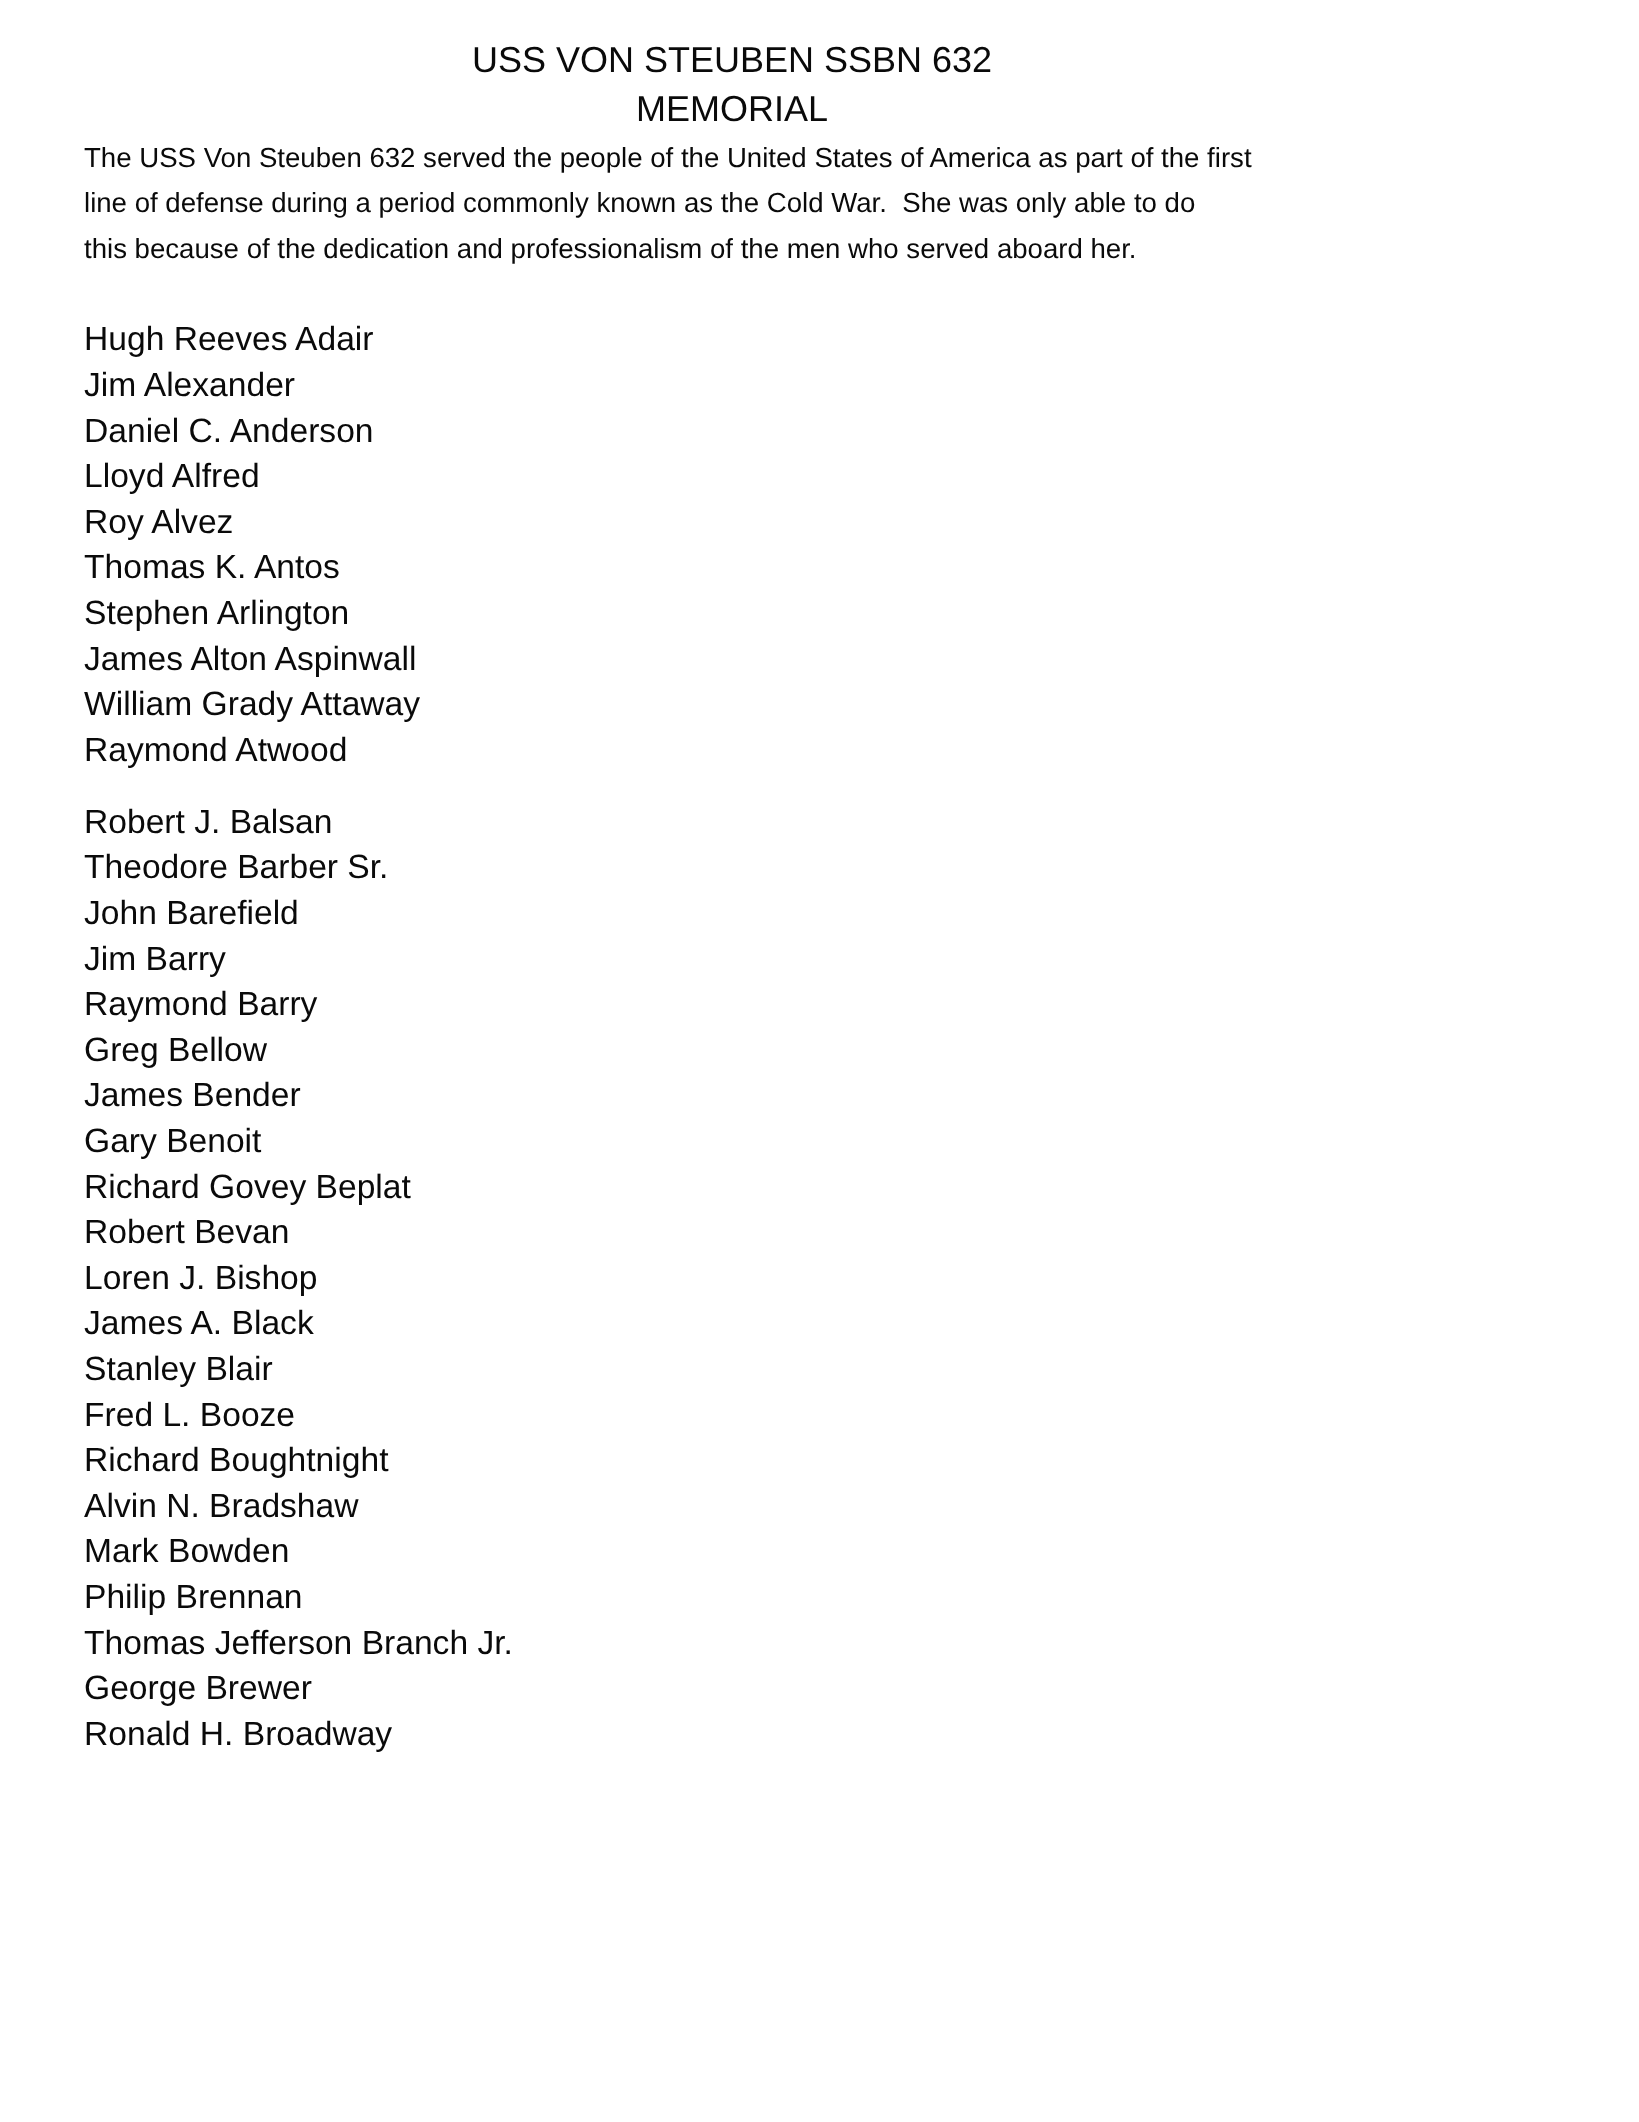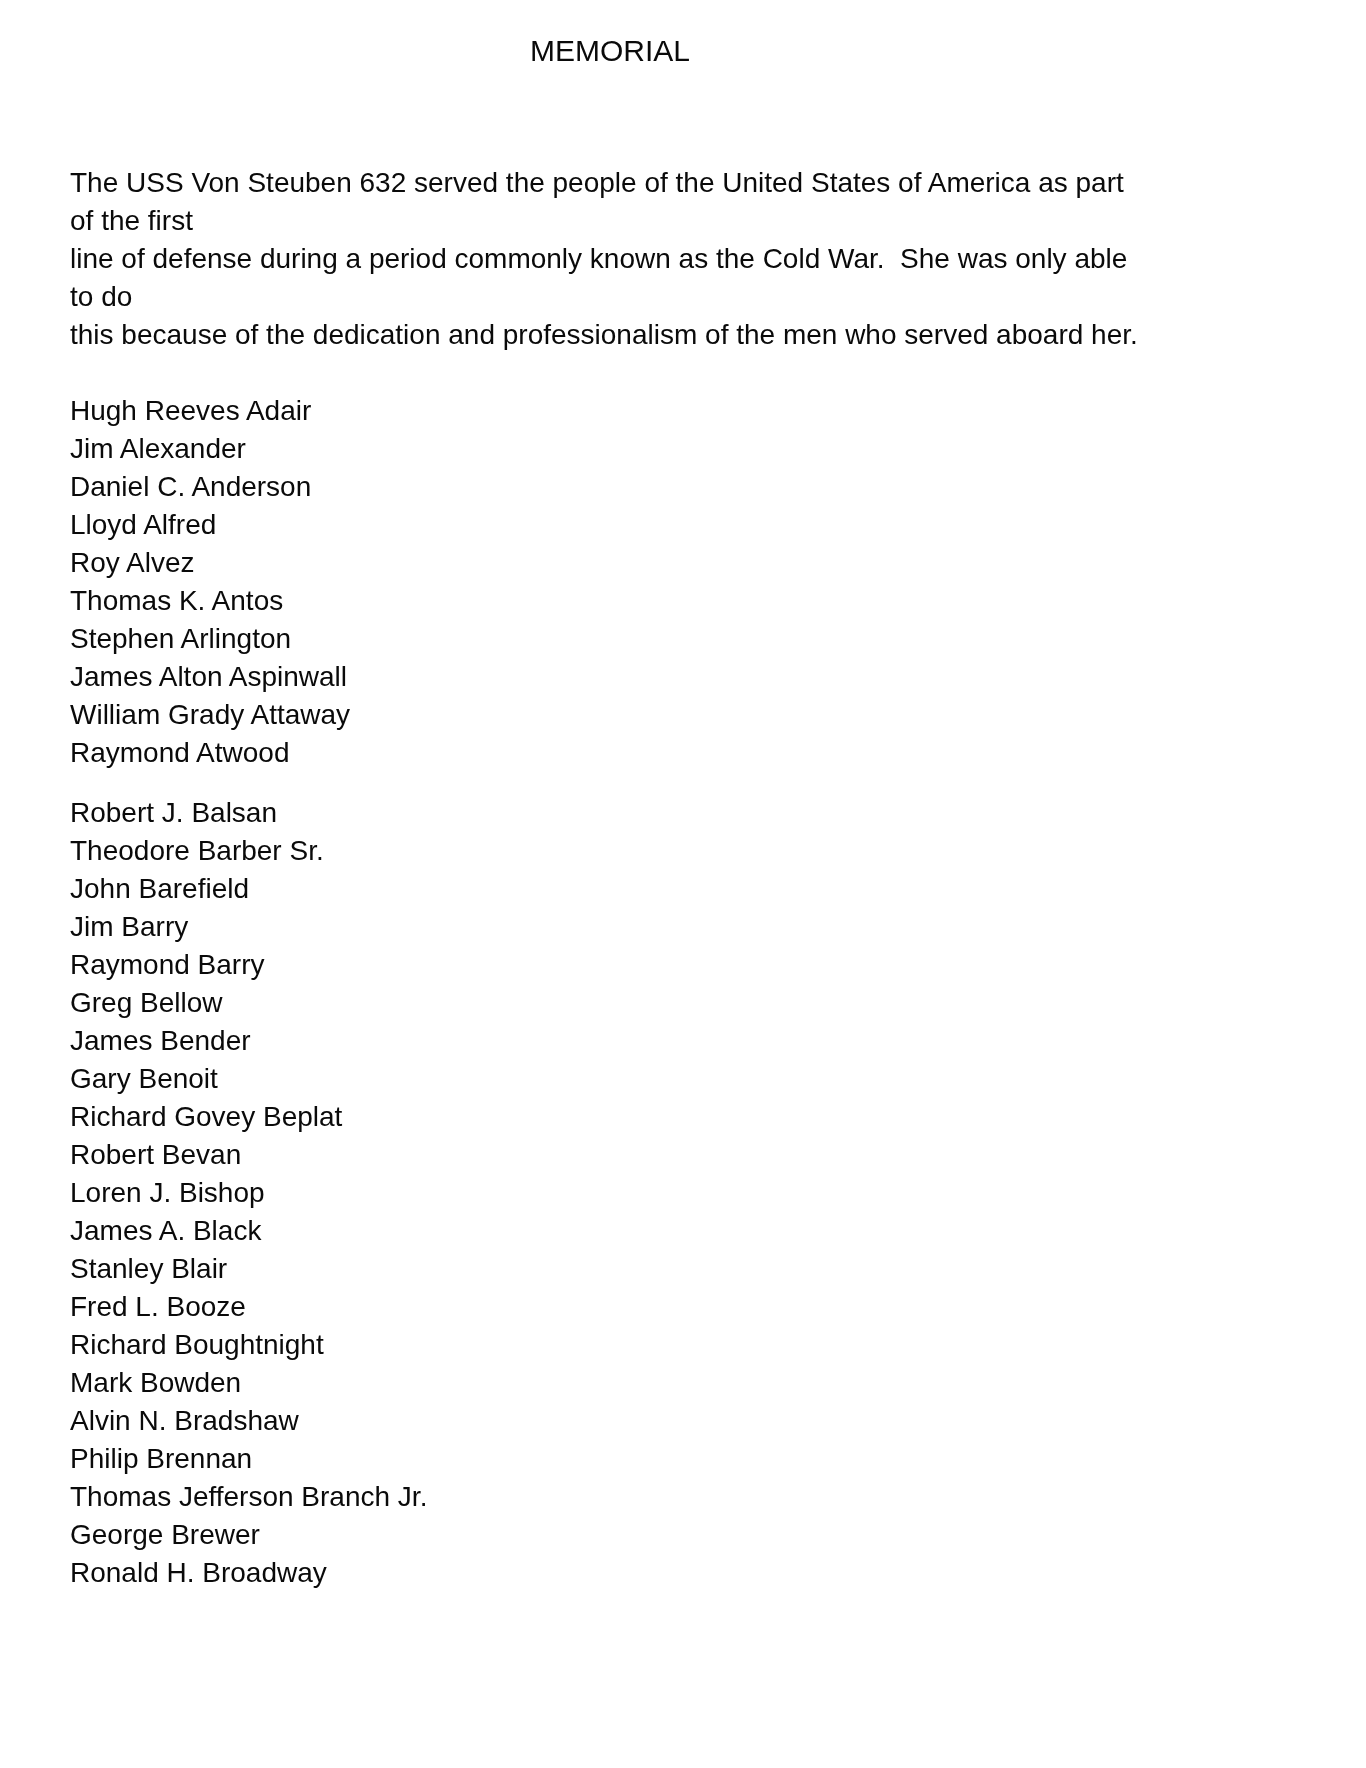--- a/index.html
+++ b/index.html
@@ -19,22 +19,21 @@
     padding-top: 30px;
   }
   .doc-title {
     text-align: center;
     font-size: 30px;
     line-height: 41px;
     font-weight: 400;
     color: #0a0a0a;
   }
   .intro {
-    margin-top: 93px;
-    font-size: 28px;
+    font-size: 23px;
     line-height: 38px;
   }
   .intro .intro-line {
     white-space: pre-wrap;
   }
   .names {
     margin-top: 38px;
     font-size: 28px;
     line-height: 38px;
   }
@@ -42,20 +41,21 @@
     margin-top: 22px;
   }
 </style>
 </head>
 <body>
 
 <div class="page">
   <div class="content">
 
     <header class="doc-title">
+      <div>USS VON STEUBEN SSBN 632</div>
       <div>MEMORIAL</div>
     </header>
 
     <div class="intro" id="intro">
         <div class="intro-line">The USS Von Steuben 632 served the people of the United States of America as part of the first</div>
         <div class="intro-line">line of defense during a period commonly known as the Cold War.  She was only able to do</div>
         <div class="intro-line">this because of the dedication and professionalism of the men who served aboard her.</div>
       </div>
 
     <div class="names" id="names">
@@ -80,22 +80,22 @@
           <div class="name-line">Greg Bellow</div>
           <div class="name-line">James Bender</div>
           <div class="name-line">Gary Benoit</div>
           <div class="name-line">Richard Govey Beplat</div>
           <div class="name-line">Robert Bevan</div>
           <div class="name-line">Loren J. Bishop</div>
           <div class="name-line">James A. Black</div>
           <div class="name-line">Stanley Blair</div>
           <div class="name-line">Fred L. Booze</div>
           <div class="name-line">Richard Boughtnight</div>
+          <div class="name-line">Alvin N. Bradshaw</div>
           <div class="name-line">Mark Bowden</div>
-          <div class="name-line">Alvin N. Bradshaw</div>
           <div class="name-line">Philip Brennan</div>
           <div class="name-line">Thomas Jefferson Branch Jr.</div>
           <div class="name-line">George Brewer</div>
           <div class="name-line">Ronald H. Broadway</div>
         </div>
       </div>
 
   </div>
 </div>
 

